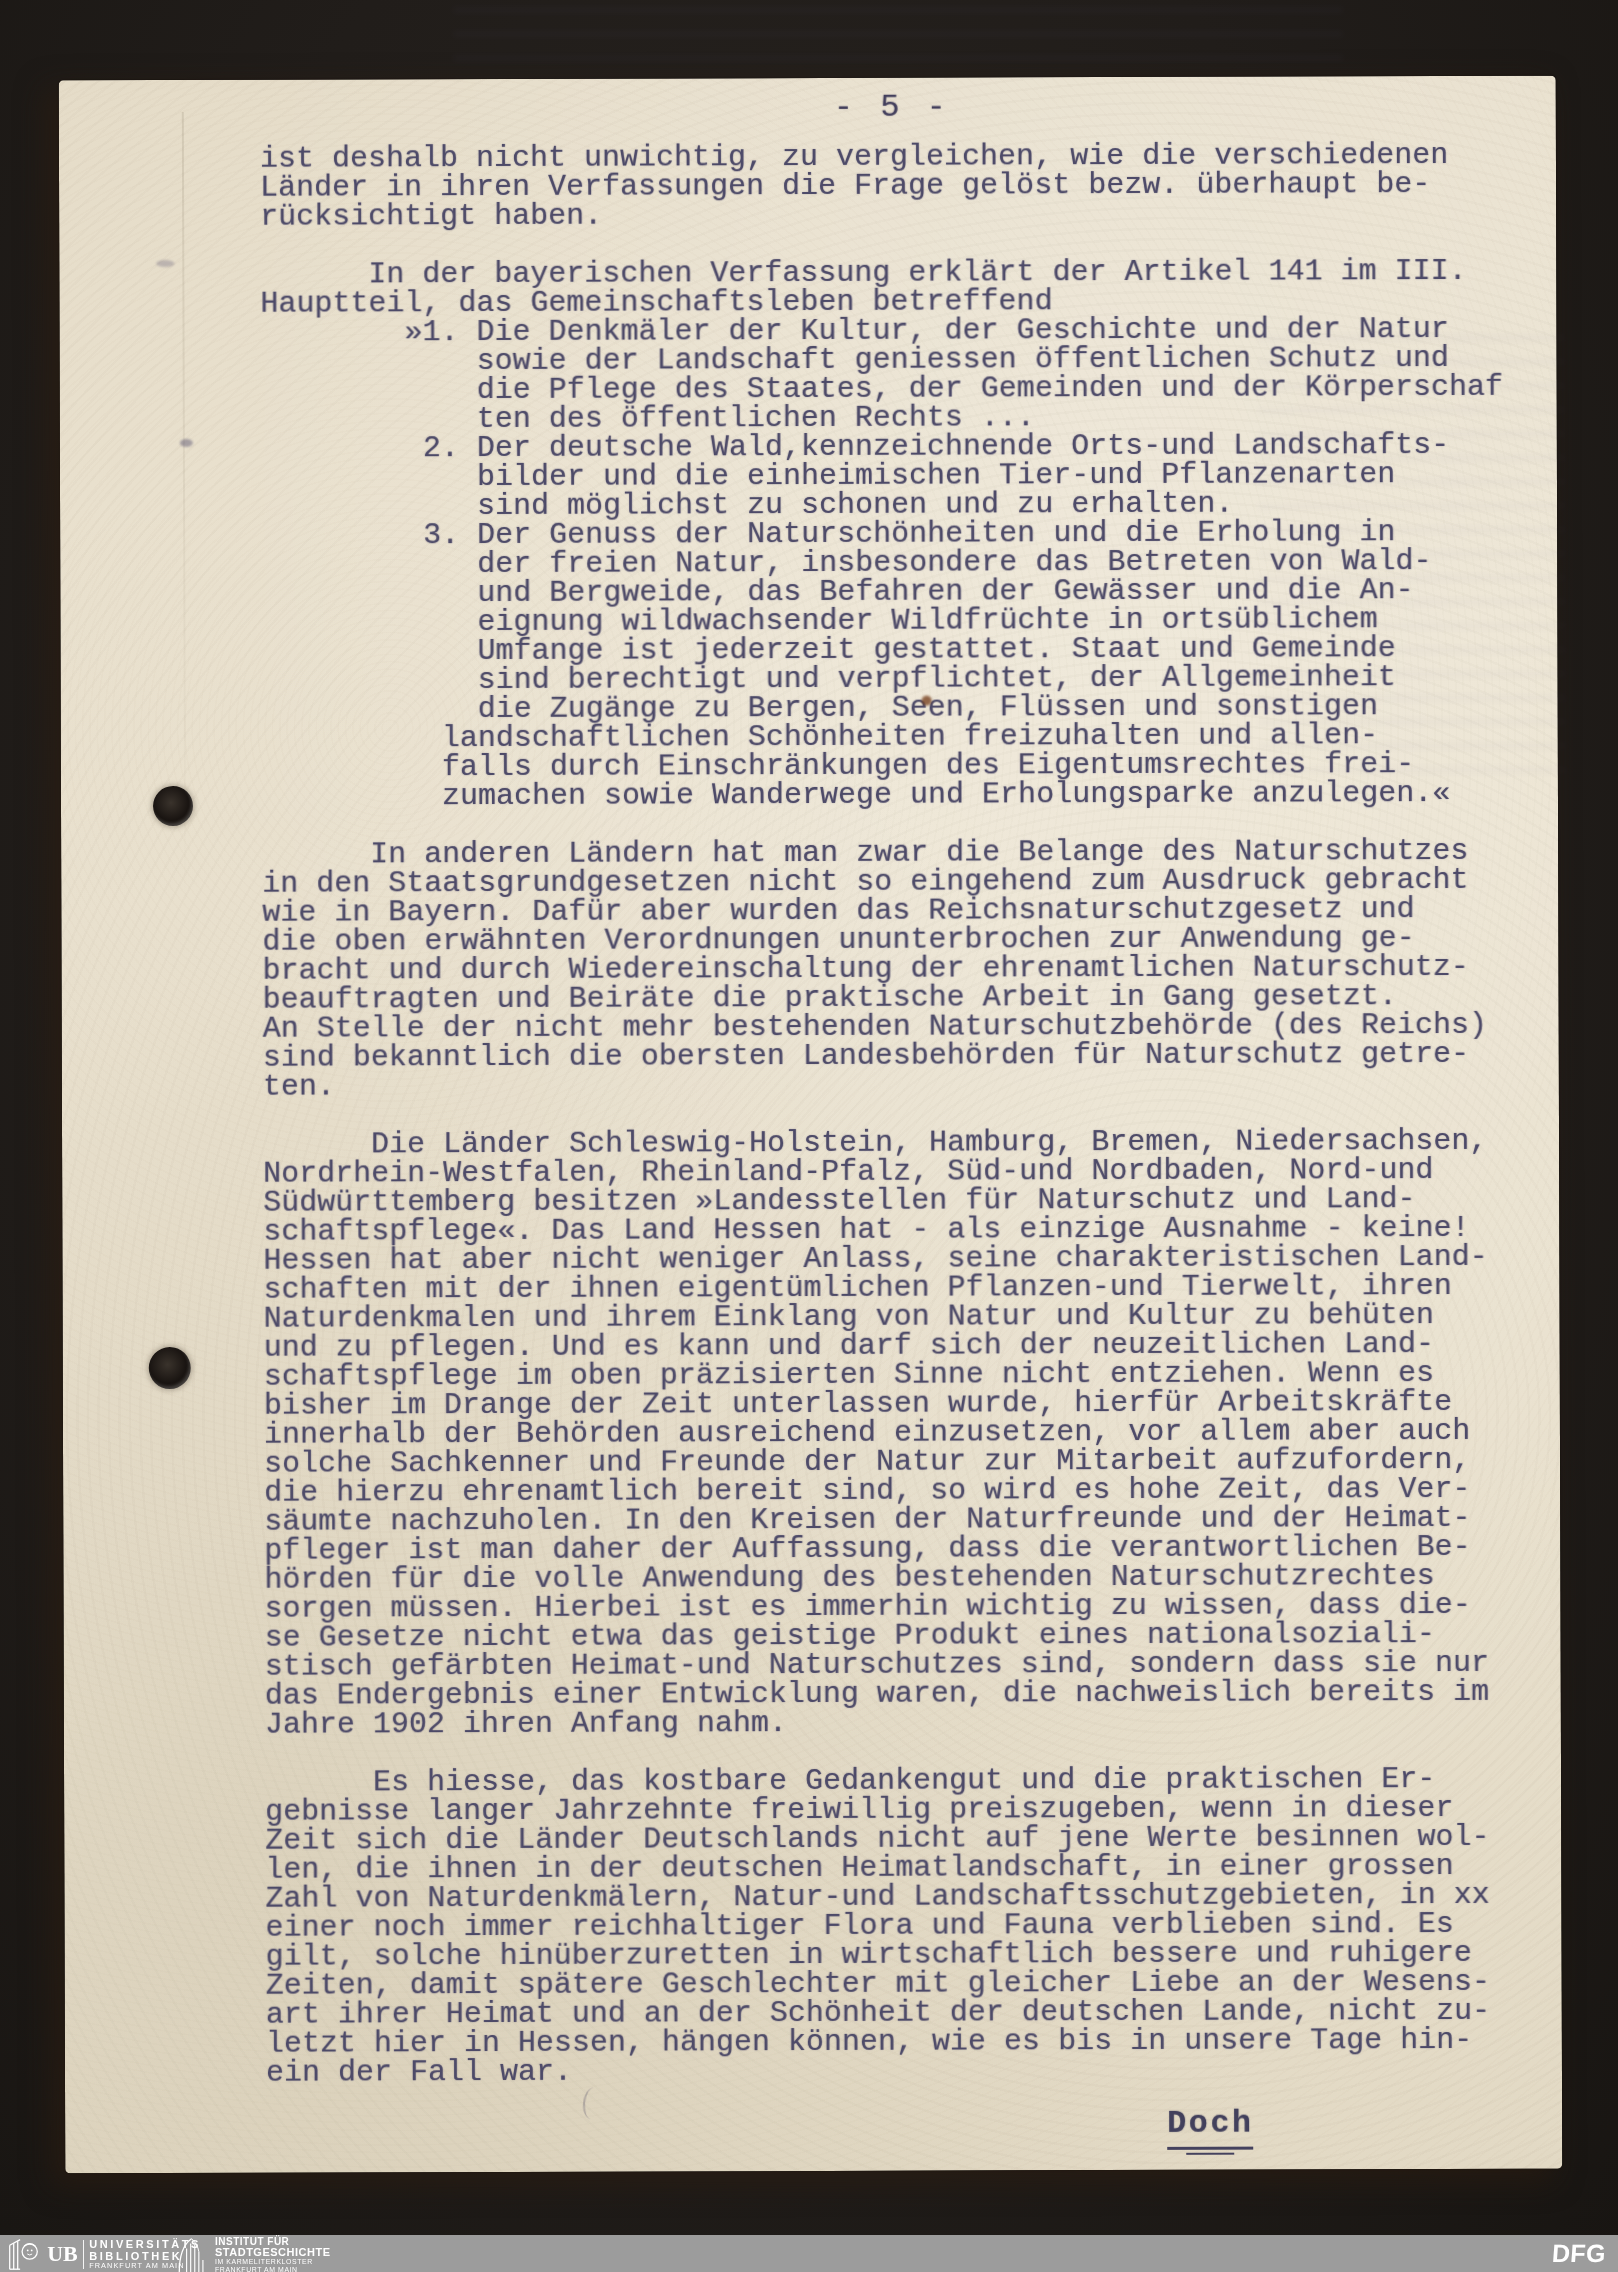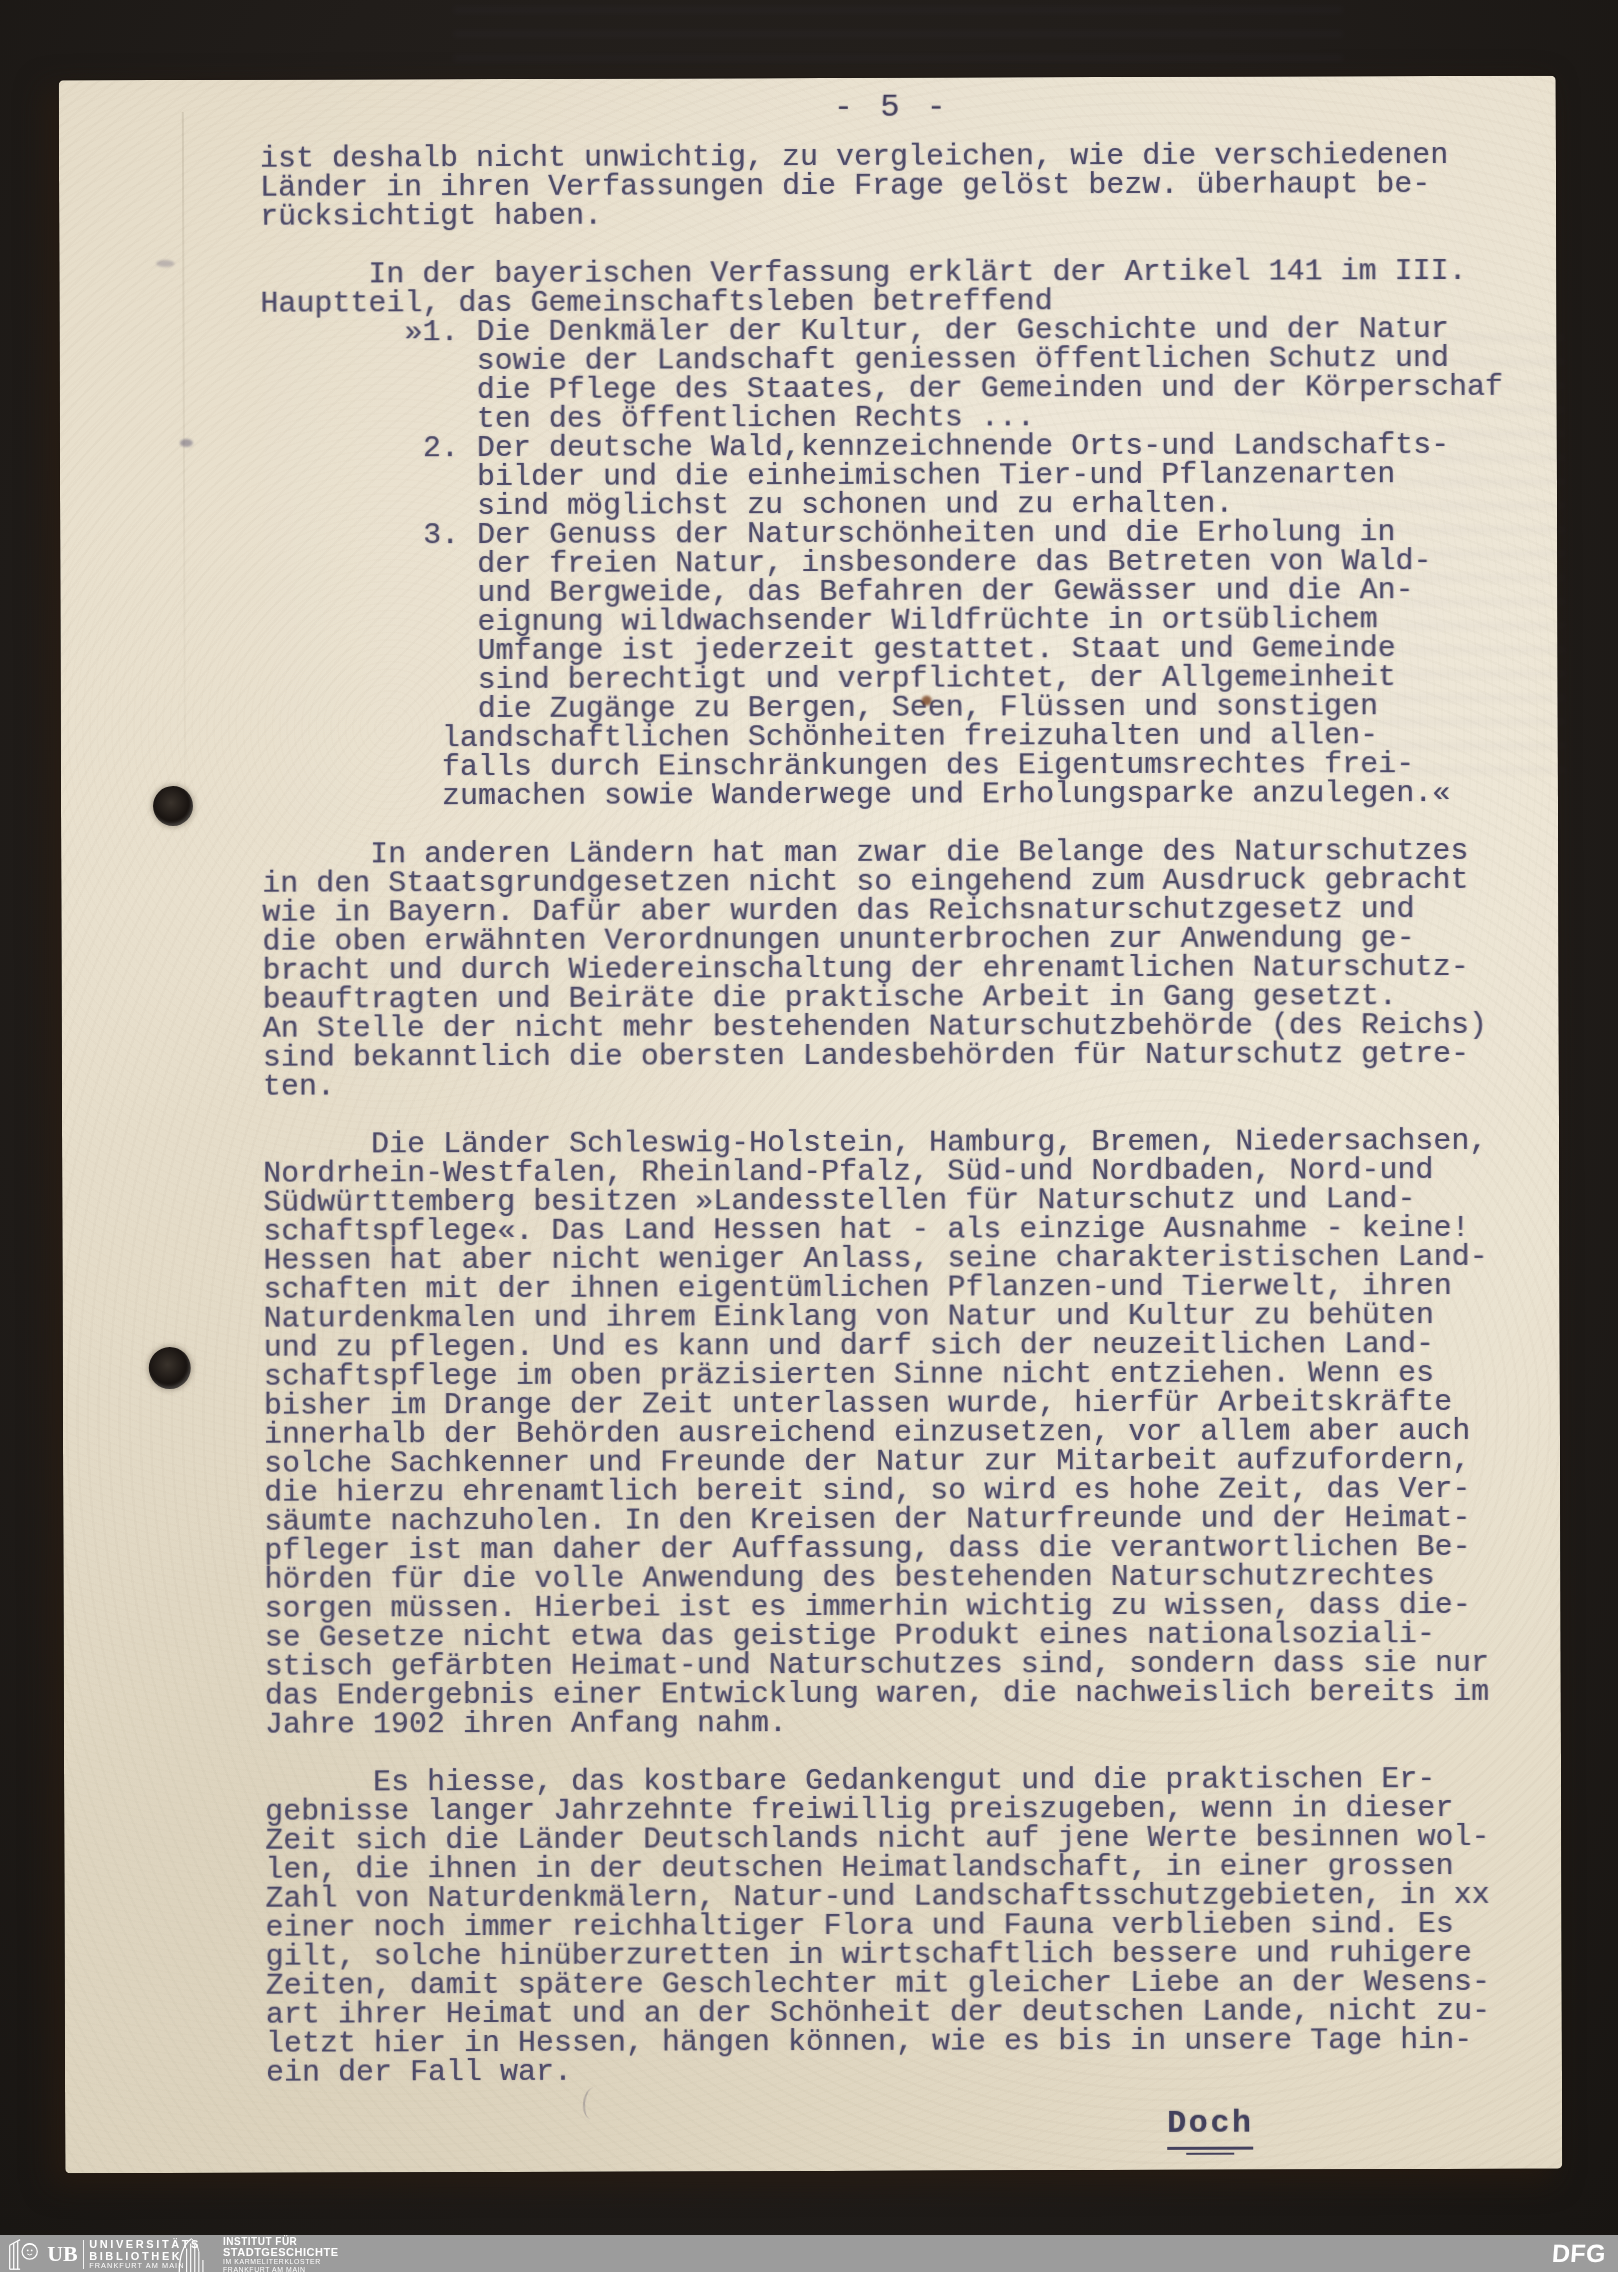--- a/index.html
+++ b/index.html
@@ -57,21 +57,21 @@
           transform:rotate(6deg);filter:blur(0.5px);}
   
   .footer{position:absolute;left:0;top:2235px;width:1619px;height:37px;background:#9c9c9c;color:#ffffff;}
   .footer *{color:#ffffff;}
   .ub-logo{position:absolute;left:6.5px;top:2.4px;height:34px;display:flex;align-items:center;gap:4.9px;}
   .ub-abbr{font-family:"Liberation Serif",serif;font-weight:bold;font-size:22px;line-height:1;margin-left:-3.2px;}
   .ub-divider{width:1.6px;height:29px;background:#fff;opacity:.9;}
   .logo-text{display:flex;flex-direction:column;justify-content:center;line-height:1.04;}
   .logo-text .l-big{font-size:11px;letter-spacing:2.6px;font-weight:600;}
   .logo-text .l-small{font-size:7.3px;letter-spacing:1.1px;font-weight:400;}
-  .ifs-logo{position:absolute;left:176px;top:1.6px;height:36px;display:flex;align-items:center;gap:16px;}
+  .ifs-logo{position:absolute;left:176px;top:1.6px;height:36px;display:flex;align-items:center;gap:8px;}
   .ifs-text .l-b1{font-size:10px;font-weight:bold;letter-spacing:0.5px;}
   .ifs-text .l-b2{font-size:11px;font-weight:bold;letter-spacing:0.5px;}
   .ifs-text .l-s{font-size:6.9px;letter-spacing:0.6px;}
   .senckenberg{position:absolute;left:381px;top:0;height:37px;display:flex;align-items:center;
                font-size:18.6px;font-weight:400;letter-spacing:0.2px;}
   .dfg{position:absolute;right:13px;top:0;height:37px;display:flex;align-items:center;
        font-size:25px;font-weight:800;letter-spacing:0.4px;transform:skewX(-4deg);
        font-family:"Liberation Sans",sans-serif;}
 </style>
 </head>

